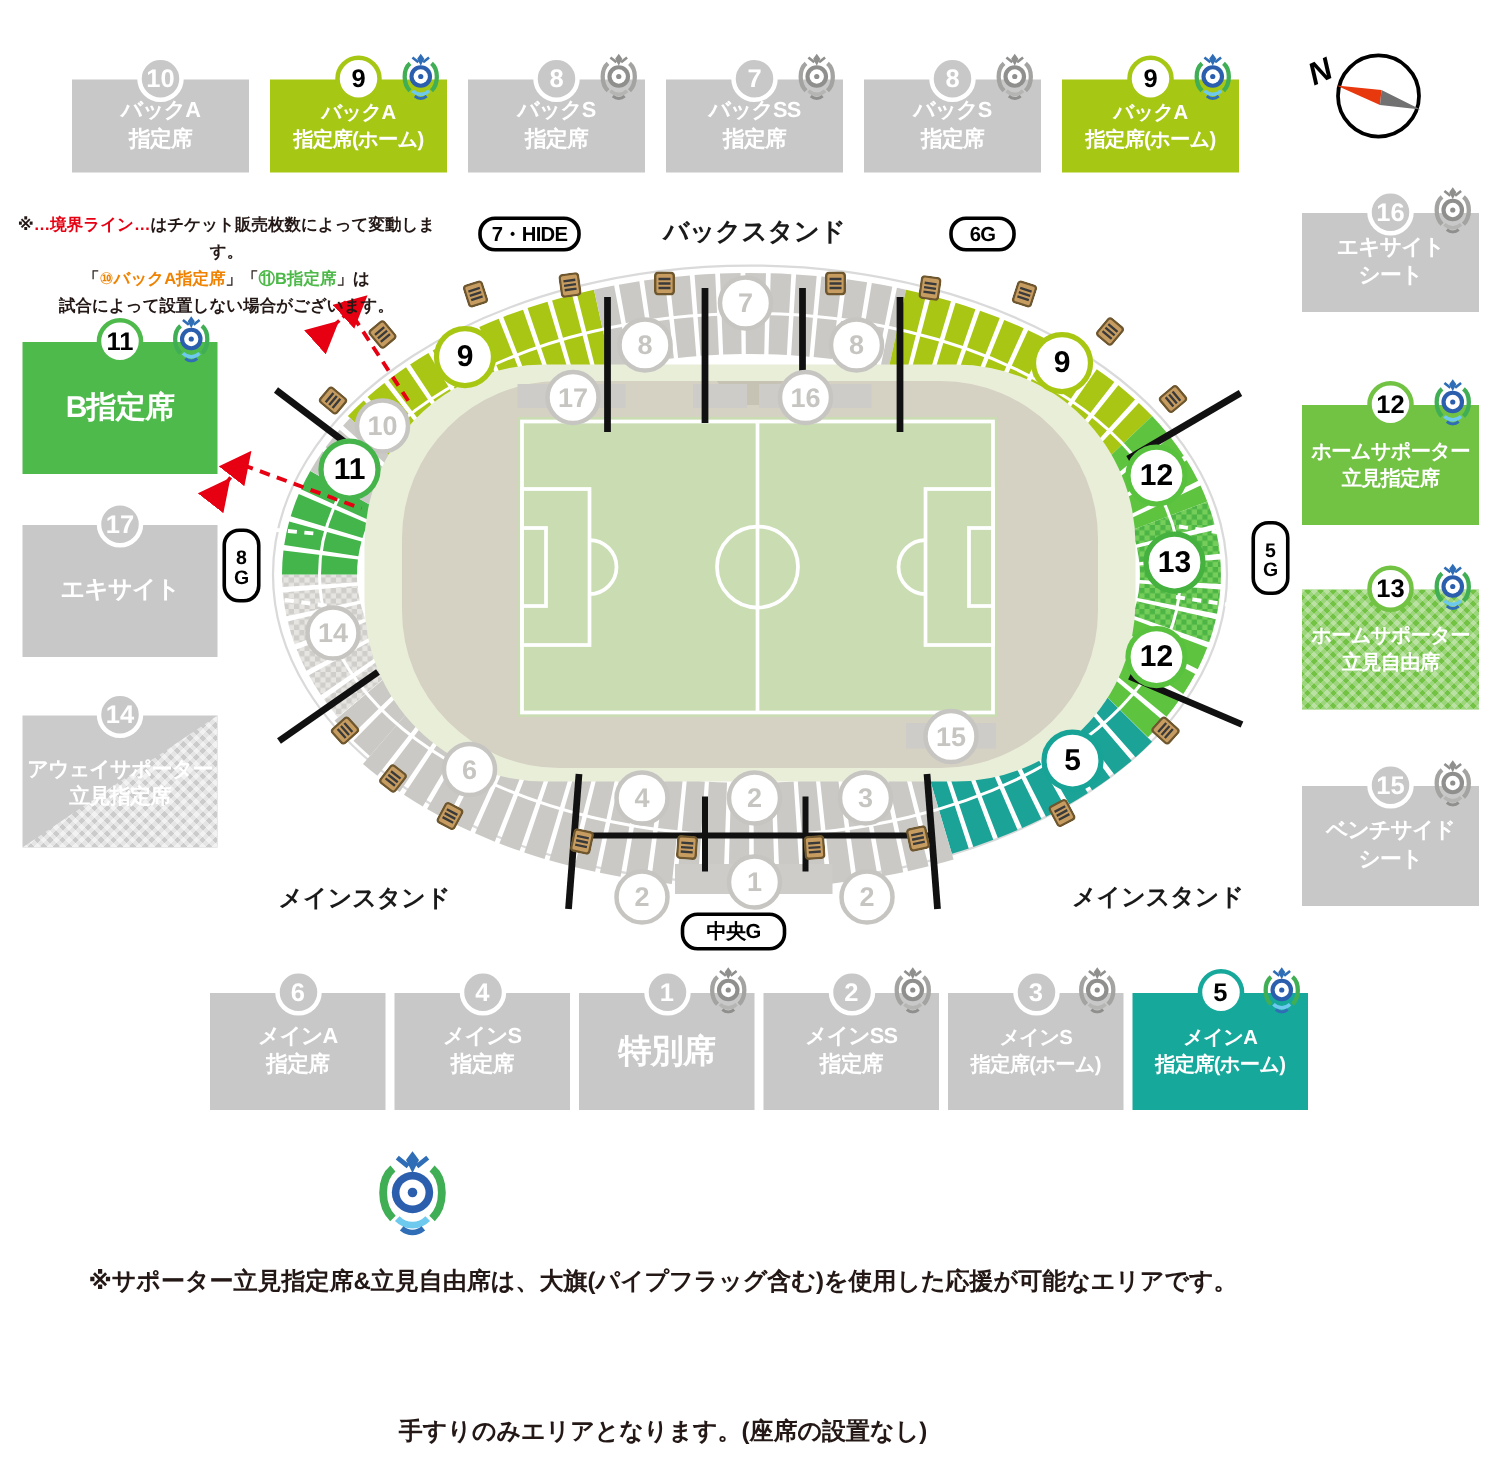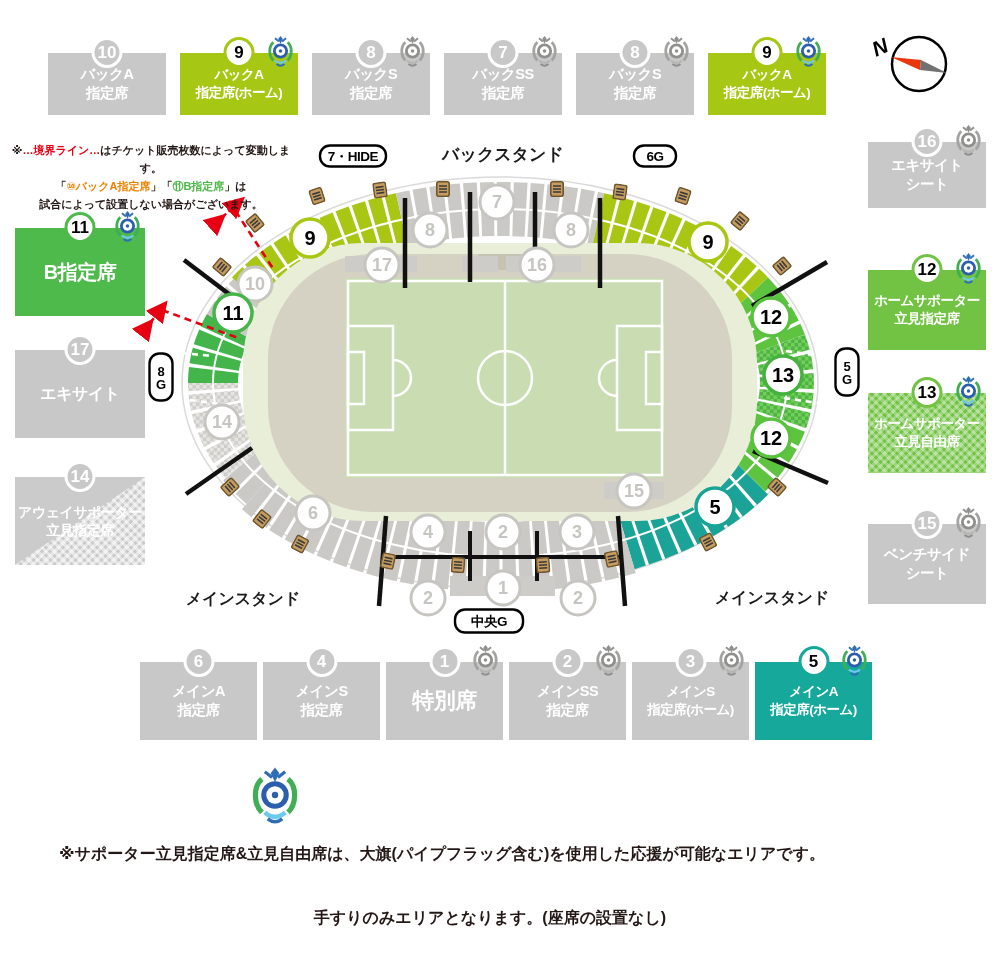--- a/index.html
+++ b/index.html
@@ -24,21 +24,21 @@
   
   #notes{position:absolute;left:2px;top:141px;width:298px;text-align:center;font-size:11px;
          font-weight:bold;line-height:18px;color:#231815;}
   
   #away-bar{position:absolute;left:305px;top:779px;width:440px;height:39px;background:#7ab62c;
             color:#fff;font-weight:bold;font-size:17px;display:flex;align-items:center;justify-content:center;
             letter-spacing:0px;}
   #away-bar-logo{position:absolute;left:250px;top:766px;width:50px;height:58px;}
   
   .fline{position:absolute;left:0;width:884px;text-align:center;font-size:16px;font-weight:bold;color:#231815;}
-  #fline1{top:844px;} #fline2{top:874px;} #fline3{top:908px;margin-left:48px;}
+  #fline1{top:844px;} #fline2{top:874px;} #fline3{top:944px;}
   .sw{display:inline-block;width:36px;height:15px;vertical-align:-2px;margin:0 3px;}
   .sw-green{background:#8ccf33;
      background-image:repeating-linear-gradient(45deg,rgba(255,255,255,.55) 0 2.5px,transparent 2.5px 5px),
                       repeating-linear-gradient(-45deg,rgba(255,255,255,.55) 0 2.5px,transparent 2.5px 5px);}
   .sw-gray{background:#c6c6c6;
      background-image:repeating-linear-gradient(45deg,rgba(255,255,255,.6) 0 2.5px,transparent 2.5px 5px),
                       repeating-linear-gradient(-45deg,rgba(255,255,255,.6) 0 2.5px,transparent 2.5px 5px);}
 </style>
 </head>
 <body>

